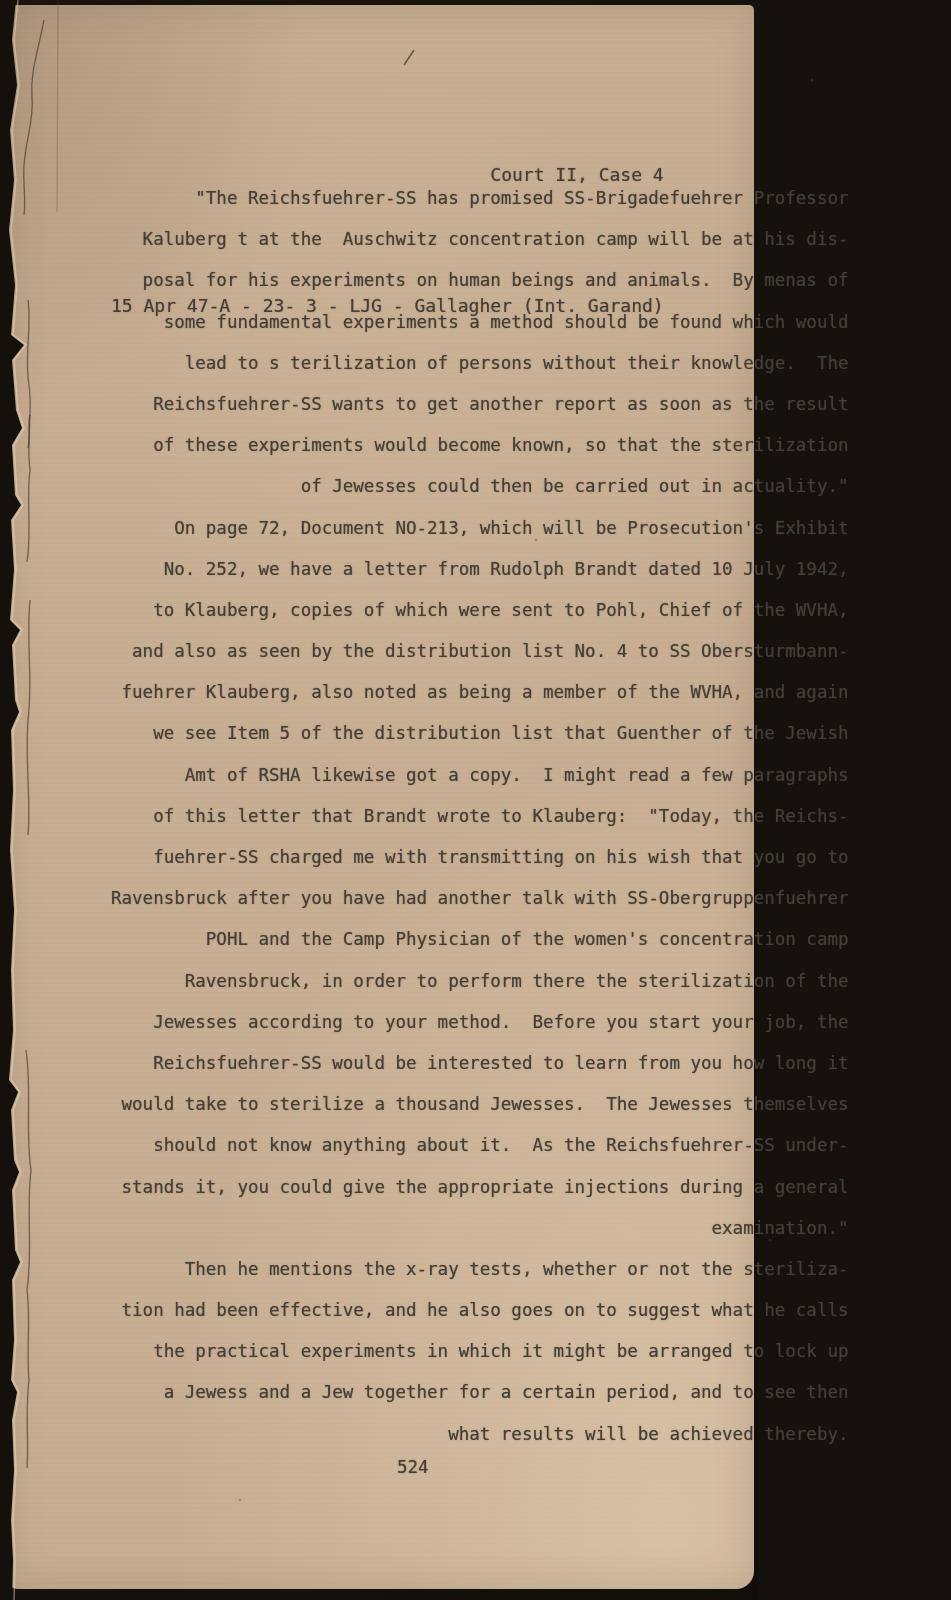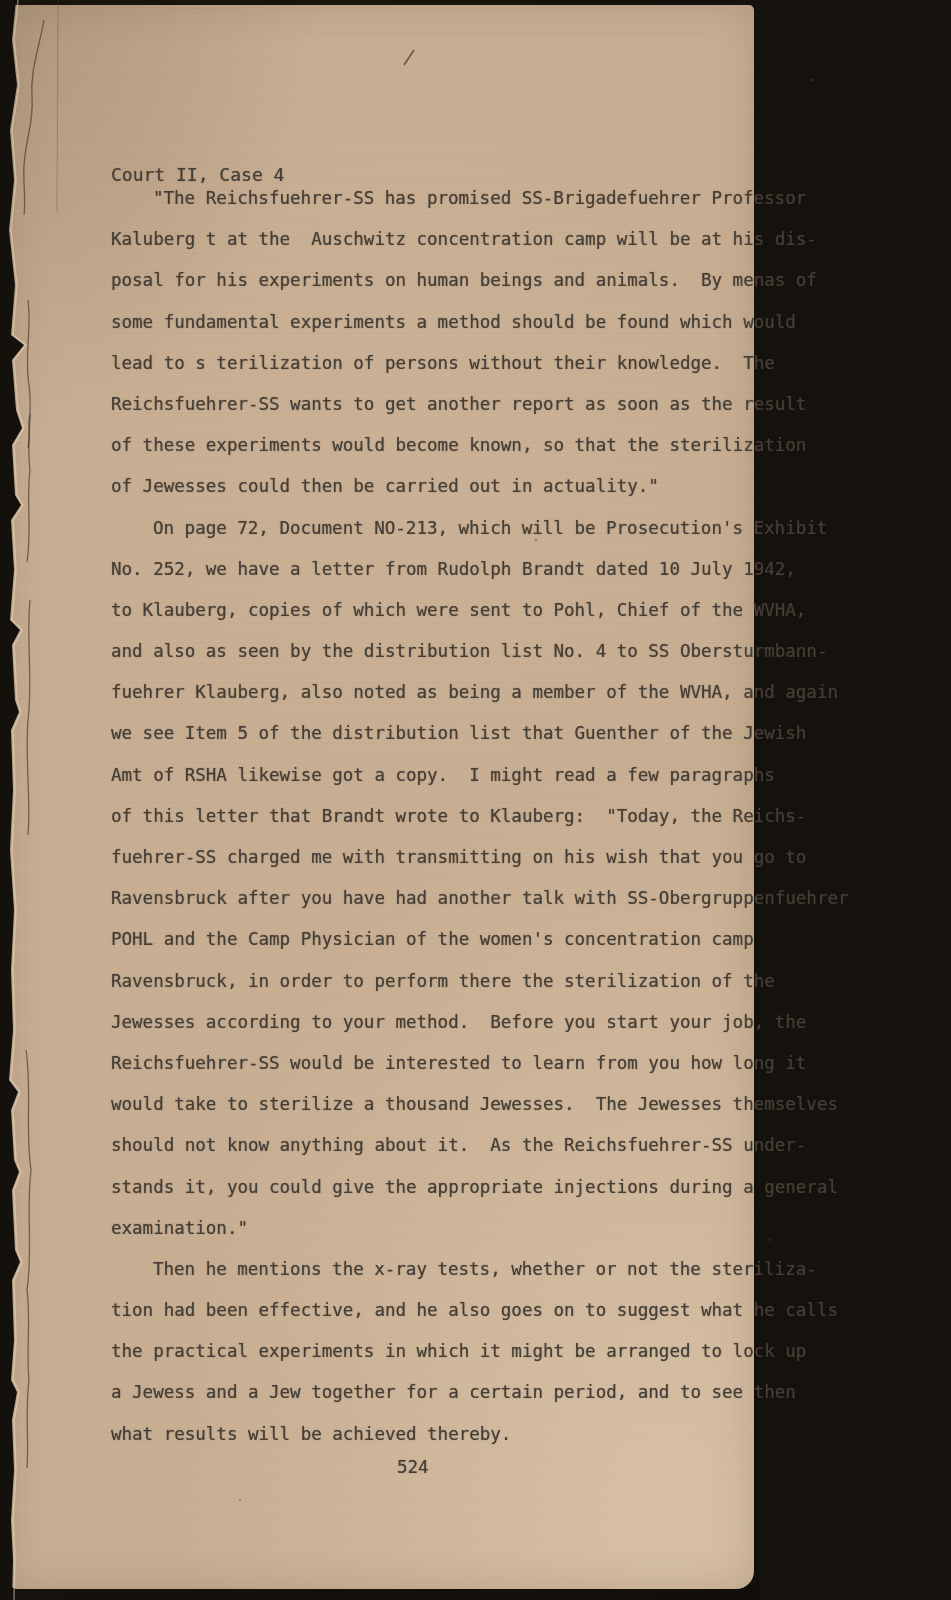--- a/index.html
+++ b/index.html
@@ -6,20 +6,21 @@
   body {
     width: 951px; height: 1600px;
     background: #15110c;
     font-family: "DejaVu Sans Mono", "Liberation Mono", monospace;
     overflow: hidden;
   }
   .stage {
     position: relative;
     width: 759px; height: 1600px;
     background: linear-gradient(115deg, #1a140d 0%, #15110c 50%, #120f0b 100%);
+    text-align: right;
   }
   .paper {
     position: absolute;
     left: 8px; top: 5px; right: 5px; bottom: 11px;
     border-radius: 3px 5px 18px 9px;
     background:
       radial-gradient(120% 90% at 88% 96%, rgba(238,219,193,0.40) 0%, rgba(238,219,193,0) 55%),
       radial-gradient(70% 45% at 0% 0%, rgba(80,64,48,0.20) 0%, rgba(80,64,48,0) 60%),
       radial-gradient(55% 35% at 55% 28%, rgba(212,188,160,0.22) 0%, rgba(212,188,160,0) 70%),
       repeating-linear-gradient(0deg, rgba(118,94,70,0.025) 0 2px, rgba(0,0,0,0) 2px 5px),
@@ -54,20 +55,21 @@
   }
 </style>
 </head>
 <body>
 
 <div class="stage">
   <div class="paper">
 
     <div class="typed header">
       <div class="line">Court II, Case 4</div>
+      <div class="line">15 Apr 47-A - 23- 3 - LJG - Gallagher (Int. Garand)</div>
     </div>
 
     <div class="typed body-text" id="body-text"><div class="paragraph"><div class="line indent">"The Reichsfuehrer-SS has promised SS-Brigadefuehrer Professor</div><div class="line">Kaluberg t at the  Auschwitz concentration camp will be at his dis-</div><div class="line">posal for his experiments on human beings and animals.  By menas of</div><div class="line">some fundamental experiments a method should be found which would</div><div class="line">lead to s terilization of persons without their knowledge.  The</div><div class="line">Reichsfuehrer-SS wants to get another report as soon as the result</div><div class="line">of these experiments would become known, so that the sterilization</div><div class="line">of Jewesses could then be carried out in actuality."</div></div><div class="paragraph"><div class="line indent">On page 72, Document NO-213, which will be Prosecution's Exhibit</div><div class="line">No. 252, we have a letter from Rudolph Brandt dated 10 July 1942,</div><div class="line">to Klauberg, copies of which were sent to Pohl, Chief of the WVHA,</div><div class="line">and also as seen by the distribution list No. 4 to SS Obersturmbann-</div><div class="line">fuehrer Klauberg, also noted as being a member of the WVHA, and again</div><div class="line">we see Item 5 of the distribution list that Guenther of the Jewish</div><div class="line">Amt of RSHA likewise got a copy.  I might read a few paragraphs</div><div class="line">of this letter that Brandt wrote to Klauberg:  "Today, the Reichs-</div><div class="line">fuehrer-SS charged me with transmitting on his wish that you go to</div><div class="line">Ravensbruck after you have had another talk with SS-Obergruppenfuehrer</div><div class="line">POHL and the Camp Physician of the women's concentration camp</div><div class="line">Ravensbruck, in order to perform there the sterilization of the</div><div class="line">Jewesses according to your method.  Before you start your job, the</div><div class="line">Reichsfuehrer-SS would be interested to learn from you how long it</div><div class="line">would take to sterilize a thousand Jewesses.  The Jewesses themselves</div><div class="line">should not know anything about it.  As the Reichsfuehrer-SS under-</div><div class="line">stands it, you could give the appropriate injections during a general</div><div class="line">examination."</div></div><div class="paragraph"><div class="line indent">Then he mentions the x-ray tests, whether or not the steriliza-</div><div class="line">tion had been effective, and he also goes on to suggest what he calls</div><div class="line">the practical experiments in which it might be arranged to lock up</div><div class="line">a Jewess and a Jew together for a certain period, and to see then</div><div class="line">what results will be achieved thereby.</div></div></div>
 
     <div class="typed page-number">524</div>
   </div>
 
   <svg class="texture-overlay" width="951" height="1600" viewBox="0 0 951 1600">
 
     <path d="M0,0 L16,0 L12,40 L17,85 L10,130 L14,180 L9,230 L15,285 L11,335 L24,345 L12,360

